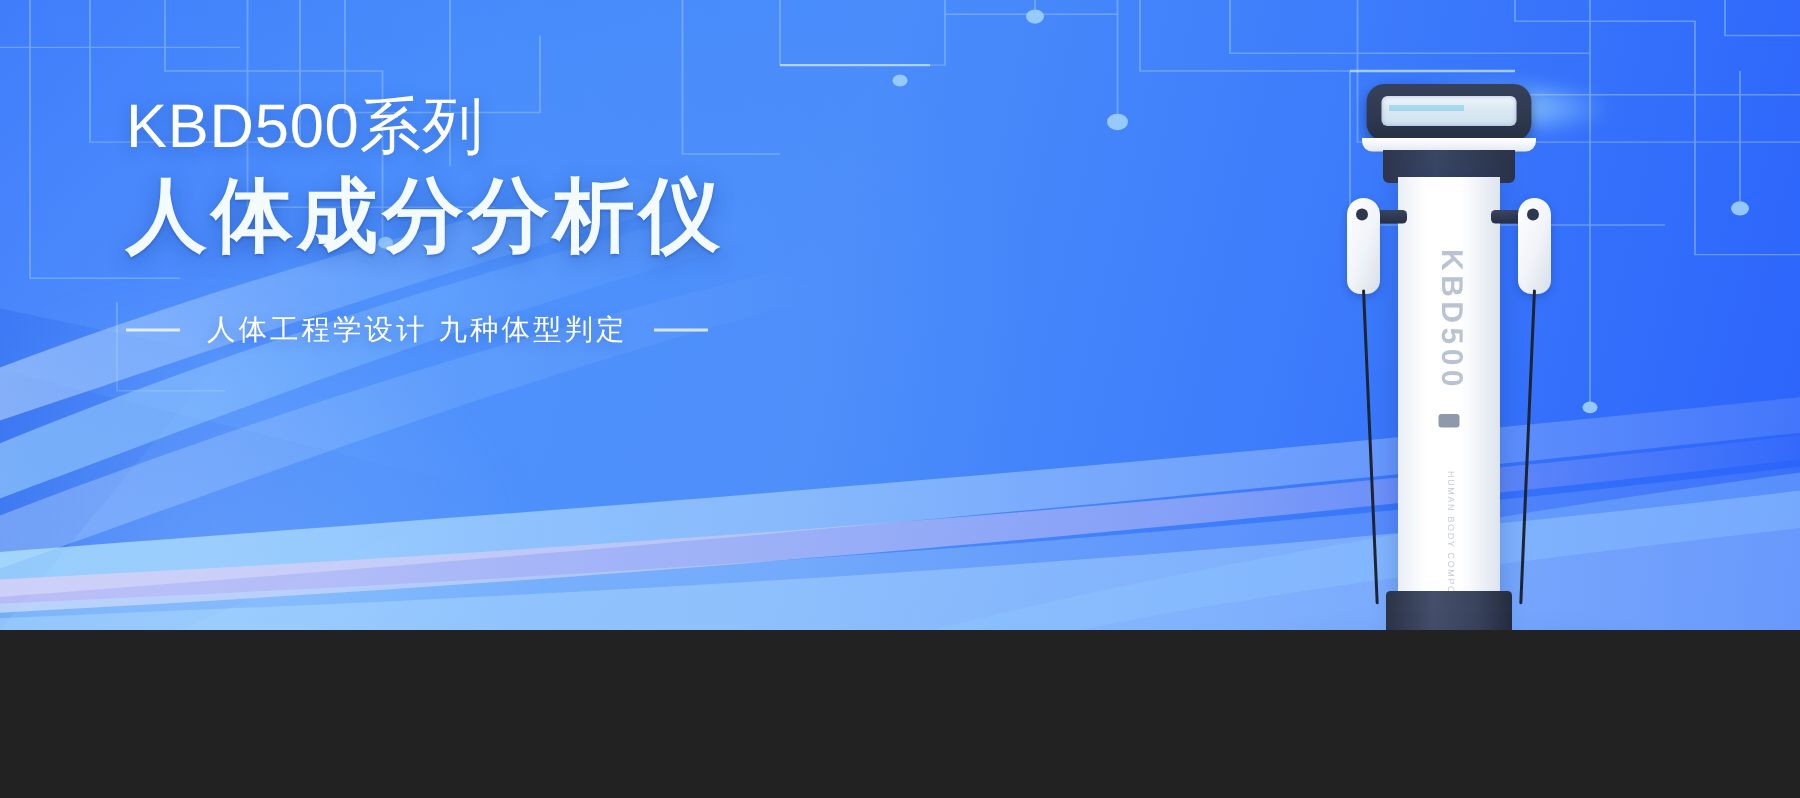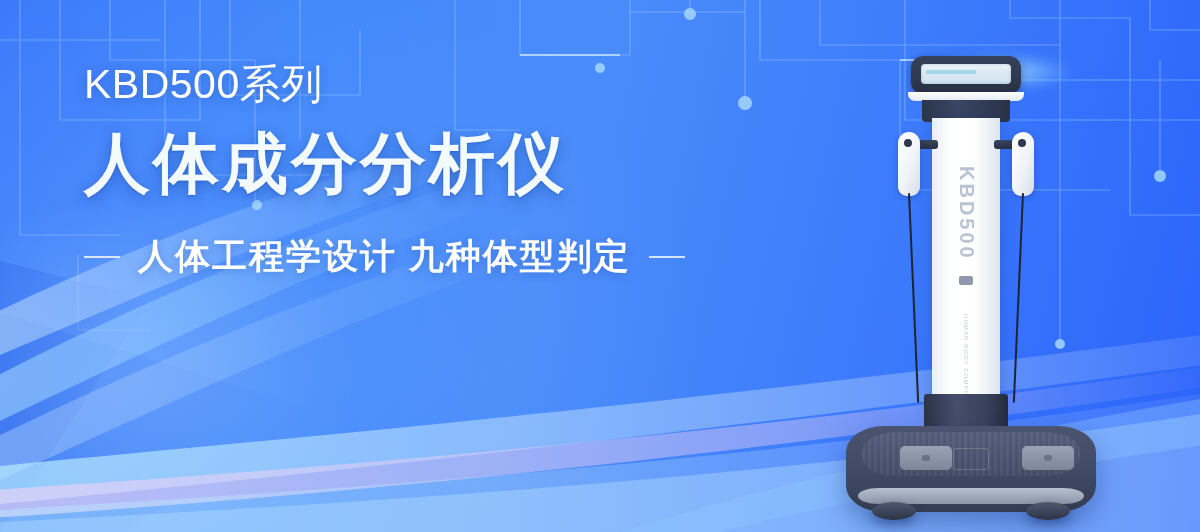--- a/index.html
+++ b/index.html
@@ -5,21 +5,21 @@
 <style>
   * { margin:0; padding:0; box-sizing:border-box; }
   html,body { background:#222; }
   body {
     font-family:"Liberation Sans","DejaVu Sans",sans-serif;
     -webkit-font-smoothing:antialiased;
   }
 
   .banner {
     position:relative;
-    width:1200px; height:532px;
+    width:1200px; height:420px;
     overflow:hidden;
     background:
       radial-gradient(ellipse 900px 620px at 12% 62%, rgba(120,175,255,.30) 0%, rgba(120,175,255,0) 62%),
       linear-gradient(103deg,#3a78fb 0%, #4288fb 24%, #4a8cfa 46%, #3d7cfb 70%, #2b63fb 100%);
   }
 
   
   .circuit { position:absolute; inset:0; pointer-events:none; }
   .circuit svg { width:100%; height:100%; display:block; }
 
@@ -44,38 +44,38 @@
   
   .copy { position:absolute; left:84px; top:62px; width:640px; }
 
   .eyebrow {
     font-size:41px; line-height:1.12; font-weight:400;
     color:#ffffff; letter-spacing:.5px;
     text-shadow:0 2px 10px rgba(20,60,150,.35);
     white-space:nowrap;
   }
   .headline {
-    margin-top:18px;
-    font-size:66px; line-height:1.14; font-weight:700;
+    margin-top:6px;
+    font-size:54px; line-height:1.14; font-weight:700;
     color:#f3fbff; letter-spacing:3px;
     text-shadow:0 4px 14px rgba(22,64,158,.45), 0 1px 2px rgba(20,60,150,.35);
     white-space:nowrap;
   }
 
   .subline {
     margin-top:32px;
     display:flex; align-items:center; gap:18px;
     white-space:nowrap;
   }
   .subline .dash {
     display:block; width:36px; height:2px;
     background:rgba(255,255,255,.78); flex:none;
   }
   .subtitle {
-    font-size:35px; font-weight:700; color:#ffffff;
+    font-size:19px; font-weight:400; color:#ffffff;
     letter-spacing:2px;
     text-shadow:0 2px 8px rgba(20,60,150,.30);
   }
 
   .cta {
     position:absolute; left:78px; top:396px;
     display:inline-flex; align-items:center; justify-content:center;
     width:190px; height:55px;
     background:#ffffff; border:none; border-radius:28px;
     color:#4a86f0; font-size:20px; letter-spacing:2px;

